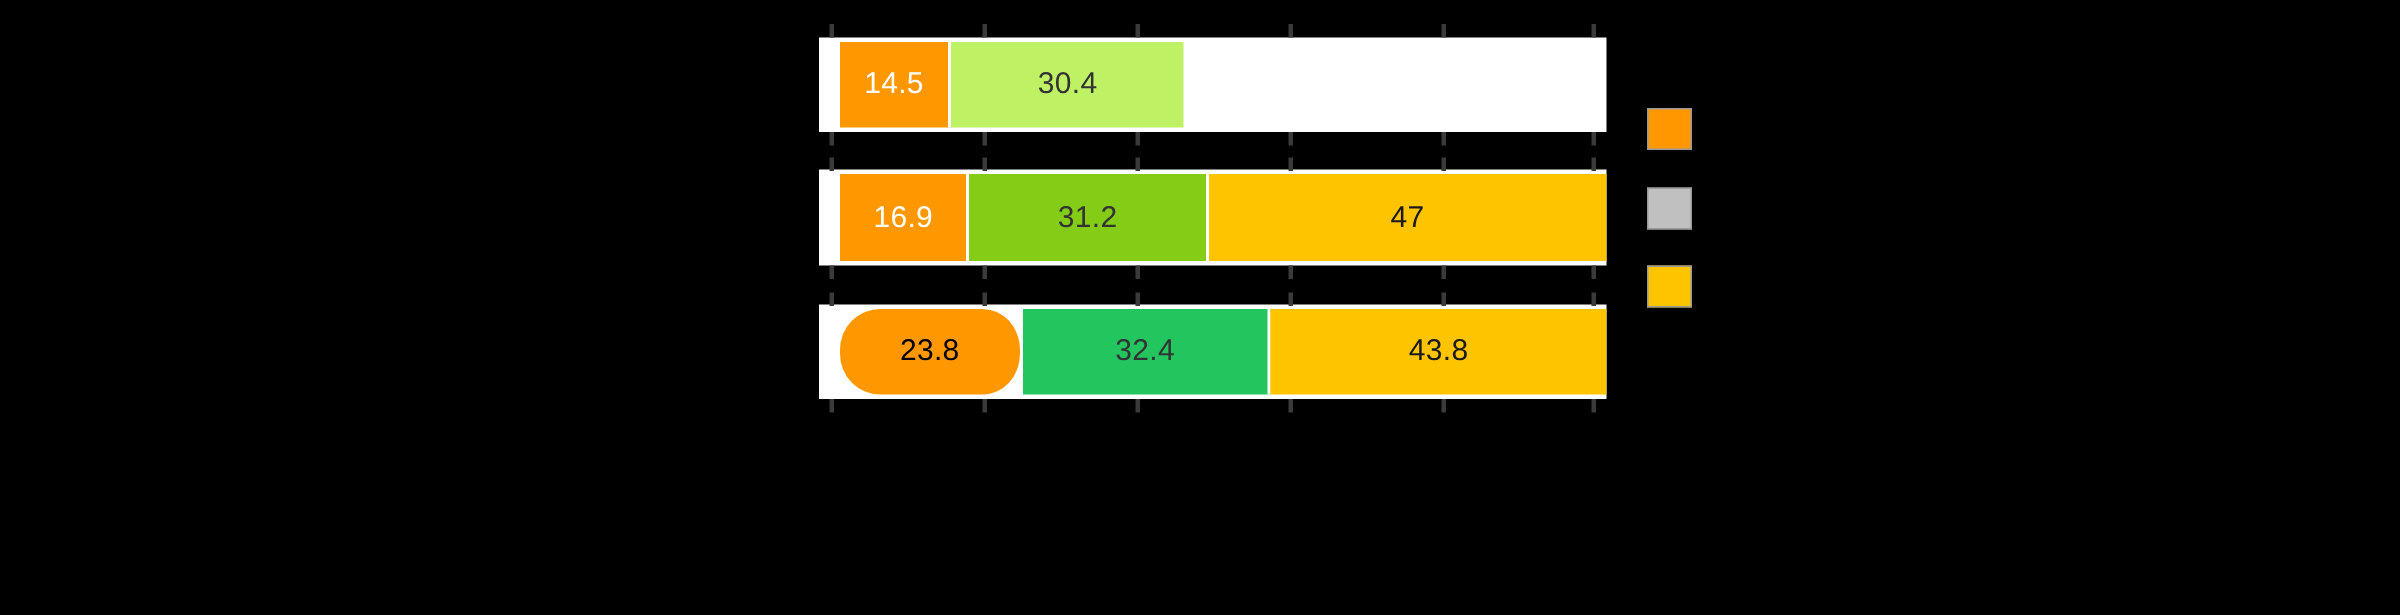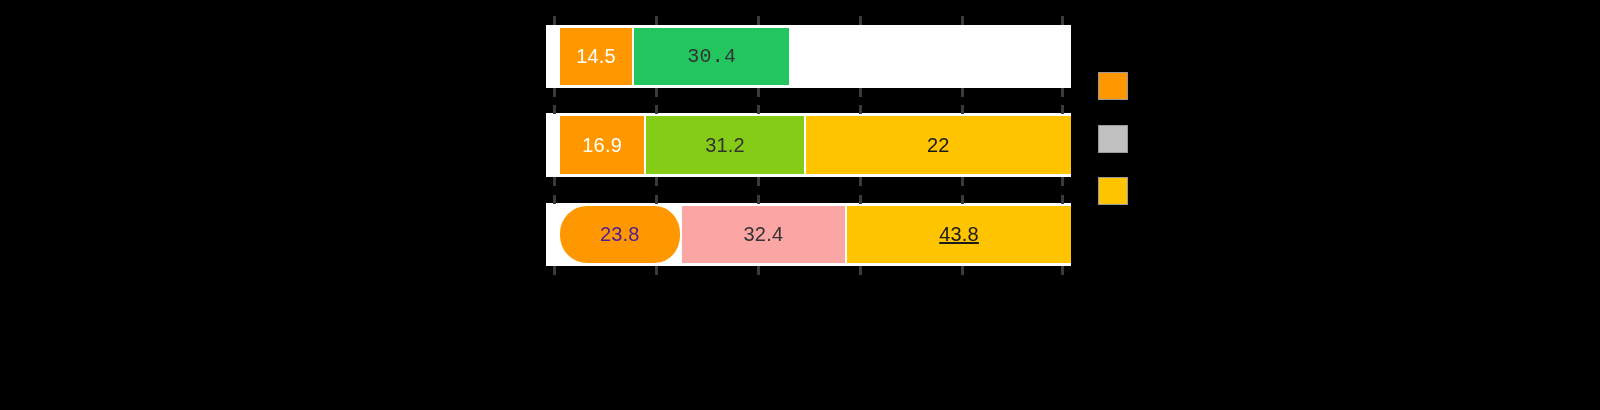--- a/index.html
+++ b/index.html
@@ -144,47 +144,47 @@
 
   <div class="chart-title"></div>
 
   <div class="plot-area">
 
     <div class="bar-panel" style="top:25px;height:63px;"></div>
     <div class="bar-row" style="top:28px;height:57px;">
       <div class="seg" style="width:14.5%;background:#FF9800;color:#FFFFFF;">
         <span class="seg-label">14.5</span>
       </div>
-      <div class="seg" style="width:30.4%;background:#22c55e;color:#333333;font-family:Liberation Mono, monospace;">
+      <div class="seg" style="width:30.4%;background:#bef264;color:#333333;">
         <span class="seg-label">30.4</span>
       </div>
     </div>
 
     <div class="bar-panel" style="top:113px;height:64px;"></div>
     <div class="bar-row" style="top:116px;height:58px;align-items:center;">
       <div class="seg" style="width:16.9%;background:#FF9800;color:#FFFFFF;">
         <span class="seg-label">16.9</span>
       </div>
       <div class="seg" style="width:31.2%;background:#84cc16;color:#333333;">
         <span class="seg-label">31.2</span>
       </div>
       <div class="seg" style="width:51.9%;background:#FFC400;color:#1A1A1A;">
-        <span class="seg-label">22</span>
+        <span class="seg-label">47</span>
       </div>
     </div>
 
     <div class="bar-panel" style="top:203px;height:63px;"></div>
     <div class="bar-row" style="top:206px;height:57px;">
-      <div class="seg" style="width:23.8%;background:#FF9800;color:#4c1d95;border-radius:27px;">
+      <div class="seg" style="width:23.8%;background:#FF9800;color:#000000;border-radius:27px;">
         <span class="seg-label">23.8</span>
       </div>
-      <div class="seg" style="width:32.4%;background:#fca5a5;color:#333333;">
+      <div class="seg" style="width:32.4%;background:#22c55e;color:#333333;">
         <span class="seg-label">32.4</span>
       </div>
-      <div class="seg" style="width:43.8%;background:#FFC400;color:#1A1A1A;text-decoration:underline;">
+      <div class="seg" style="width:43.8%;background:#FFC400;color:#1A1A1A;">
         <span class="seg-label">43.8</span>
       </div>
     </div>
   </div>
 
   <div class="tickband" style="top:16px;">
     <div class="tick" style="left:0px;"></div>
     <div class="tick" style="left:102px;"></div>
     <div class="tick" style="left:204px;"></div>
     <div class="tick" style="left:306px;"></div>

